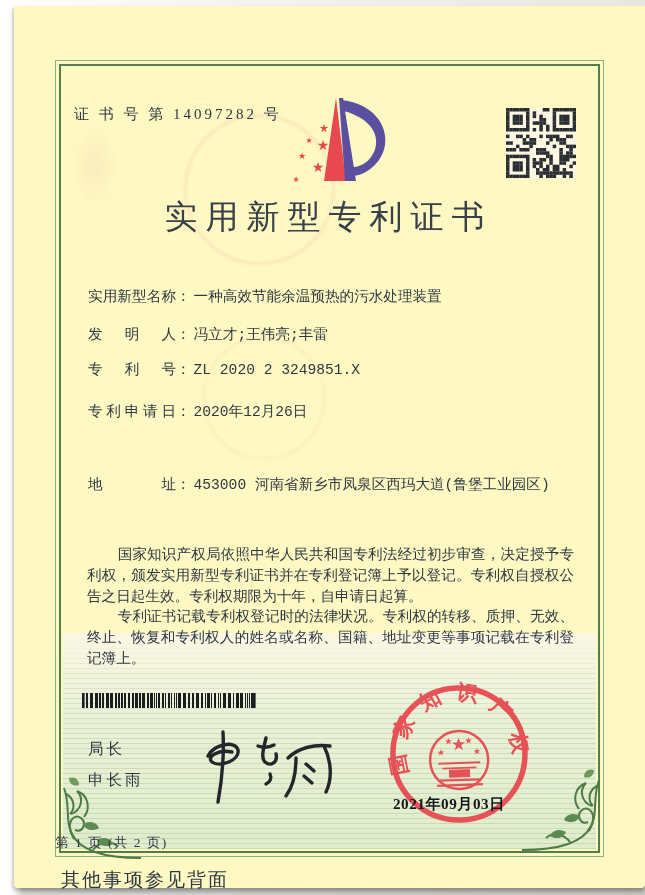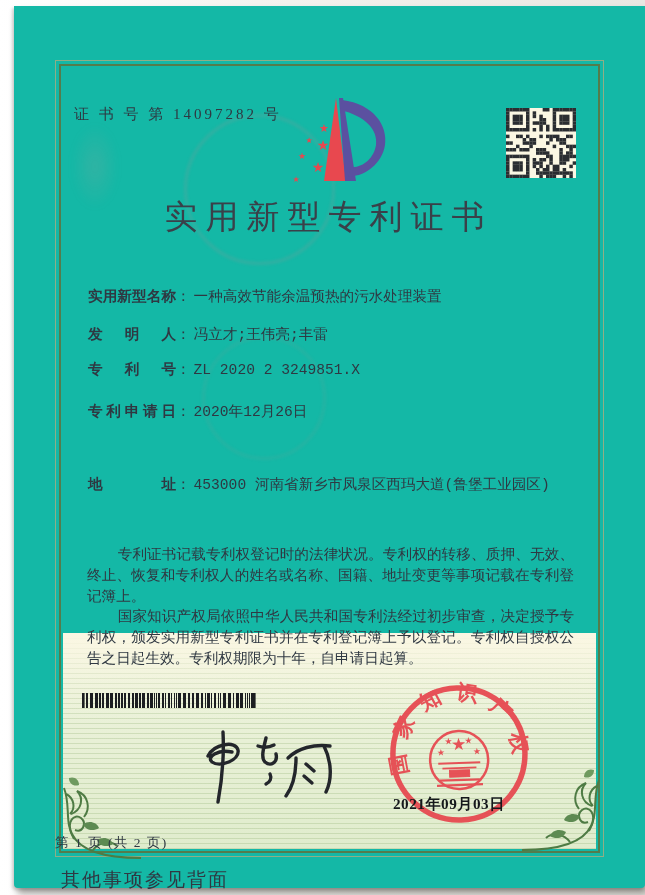--- a/index.html
+++ b/index.html
@@ -1,38 +1,38 @@
 <!DOCTYPE html>
 <html><head>
 <meta charset="utf-8">
 <style>
   html,body{margin:0;padding:0;width:645px;height:895px;overflow:hidden;
     background:linear-gradient(to right,#ffffff 0,#f4f3ef 40%,#e9e7e2 100%);
     font-family:"Liberation Serif","DejaVu Serif",serif;}
   .paper{position:absolute;left:14px;top:6px;width:631px;height:882px;
-    background:#14b8a6;border-radius:0 0 4px 4px;
+    background:#fef9c3;border-radius:0 0 4px 4px;
     box-shadow:-2px 2px 3px rgba(0,0,0,.15), 3px 6px 7px rgba(95,93,85,.55);}
   .frame{position:absolute;left:41px;top:54px;width:547px;height:795px;
     border:1px solid #8fae85;z-index:0;}
   .frame-inner{position:absolute;inset:3px;border:2.5px solid #547c4c;}
   .band{position:absolute;left:7px;right:7px;bottom:7px;height:216px;
     background:
       linear-gradient(to bottom, rgba(251,247,227,1) 0%, rgba(251,247,227,.3) 22%, rgba(251,247,227,0) 42%),
       repeating-linear-gradient(to bottom, rgba(138,172,108,.28) 0 1px, rgba(0,0,0,0) 1px 5px),
       linear-gradient(to bottom,#f0f4df,#e0eccd);}
   .ghost{position:absolute;border-radius:50%;pointer-events:none;filter:blur(1.5px);}
   .g1{left:170px;top:108px;width:145px;height:145px;border:3px solid rgba(226,128,138,.15);}
   .g2{left:188px;top:330px;width:118px;height:118px;border:3px solid rgba(226,128,138,.09);}
   .g3{left:58px;top:118px;width:46px;height:85px;filter:blur(4px);
       background:radial-gradient(closest-side,rgba(232,150,150,.14),rgba(232,150,150,0));}
   .certno{position:absolute;left:60px;top:99px;font-size:15px;letter-spacing:3px;color:#2f3842;}
   .title{position:absolute;left:41px;top:189px;width:547px;text-align:center;
     font-size:33px;font-weight:400;letter-spacing:8px;color:#3a4049;}
   .field{position:absolute;left:74px;width:505px;font-size:14.6px;color:#2f3842;white-space:nowrap;}
-  .jl{display:inline-block;width:88px;text-align:justify;text-align-last:justify;vertical-align:bottom;font-weight:bold;}
+  .jl{display:inline-block;width:88px;text-align:justify;text-align-last:justify;vertical-align:bottom;}
   .fval{padding-left:3px;font-family:Liberation Mono, monospace;}
   .grant2{position:absolute;left:267px;top:0;white-space:nowrap;}
   .paras{position:absolute;left:73px;top:538px;width:487px;font-size:14.6px;line-height:20.8px;
     color:#2f3842;text-align:justify;}
   .paras p{margin:0;text-indent:2.1em;}
   .signer{position:absolute;left:74px;top:733px;font-size:15.5px;letter-spacing:3px;color:#2c333c;z-index:3;}
   .signer div{margin-bottom:10px;}
   .sig{position:absolute;left:178px;top:712px;z-index:3;}
   .sealwrap{position:absolute;left:369px;top:672px;z-index:4;transform:rotate(-2deg);}
   .sealdate{position:absolute;left:379px;top:788px;width:150px;font-size:15.2px;font-weight:600;
@@ -308,22 +308,22 @@
     <span class="flabel"><span class="jl">专利号</span><span>：</span></span><span class="fval">ZL 2020 2 3249851.X</span>
   </div>
   <div class="field" style="top:396px">
     <span class="flabel"><span class="jl">专利申请日</span><span>：</span></span><span class="fval">2020年12月26日</span>
   </div>
   <div class="field" style="top:469px">
     <span class="flabel"><span class="jl">地址</span><span>：</span></span><span class="fval">453000 河南省新乡市凤泉区西玛大道(鲁堡工业园区)</span>
   </div>
 
   <div class="paras">
+    <p>国家知识产权局依照中华人民共和国专利法经过初步审查，决定授予专利权，颁发实用新型专利证书并在专利登记簿上予以登记。专利权自授权公告之日起生效。专利权期限为十年，自申请日起算。</p>
     <p>专利证书记载专利权登记时的法律状况。专利权的转移、质押、无效、终止、恢复和专利权人的姓名或名称、国籍、地址变更等事项记载在专利登记簿上。</p>
-    <p>国家知识产权局依照中华人民共和国专利法经过初步审查，决定授予专利权，颁发实用新型专利证书并在专利登记簿上予以登记。专利权自授权公告之日起生效。专利权期限为十年，自申请日起算。</p>
   </div>
 
   <svg class="barcode" id="barcode" width="176" height="15" viewBox="0 0 176 15">
       <rect x="0" y="0" width="2.6" height="15" fill="#1c1e21"></rect>
       <rect x="4" y="0" width="2" height="15" fill="#1c1e21"></rect>
       <rect x="8" y="0" width="3" height="15" fill="#1c1e21"></rect>
       <rect x="13" y="0" width="3" height="15" fill="#1c1e21"></rect>
       <rect x="17" y="0" width="2" height="15" fill="#1c1e21"></rect>
       <rect x="20" y="0" width="2" height="15" fill="#1c1e21"></rect>
       <rect x="24" y="0" width="3" height="15" fill="#1c1e21"></rect>
@@ -365,20 +365,24 @@
       <rect x="151" y="0" width="1" height="15" fill="#1c1e21"></rect>
       <rect x="154" y="0" width="3" height="15" fill="#1c1e21"></rect>
       <rect x="158" y="0" width="3" height="15" fill="#1c1e21"></rect>
       <rect x="163" y="0" width="1" height="15" fill="#1c1e21"></rect>
       <rect x="165" y="0" width="1" height="15" fill="#1c1e21"></rect>
       <rect x="167" y="0" width="1" height="15" fill="#1c1e21"></rect>
       <rect x="169" y="0" width="2" height="15" fill="#1c1e21"></rect>
       <rect x="171" y="0" width="2.6" height="15" fill="#1c1e21"></rect>
     </svg>
 
+  <div class="signer">
+    <div>局长</div>
+    <div>申长雨</div>
+  </div>
 
   <svg class="sig" width="162" height="92" viewBox="0 0 162 92">
     <g fill="none" stroke="#23262b" stroke-width="3.4" stroke-linecap="round">
       <path d="M16,38 C22,26 44,22 46,32 C48,42 28,50 20,44 C14,39 26,31 40,34"></path>
       <path d="M31,14 C32,34 30,62 26,84"></path>
       <path d="M66,28 C72,30 78,29 82,27"></path>
       <path d="M74,20 C71,32 69,40 73,44 C79,49 86,44 84,36"></path>
       <path d="M78,56 C80,60 78,64 74,66"></path>
       <path d="M96,40 C106,30 122,26 138,28"></path>
       <path d="M104,40 C104,56 100,70 94,78"></path>

